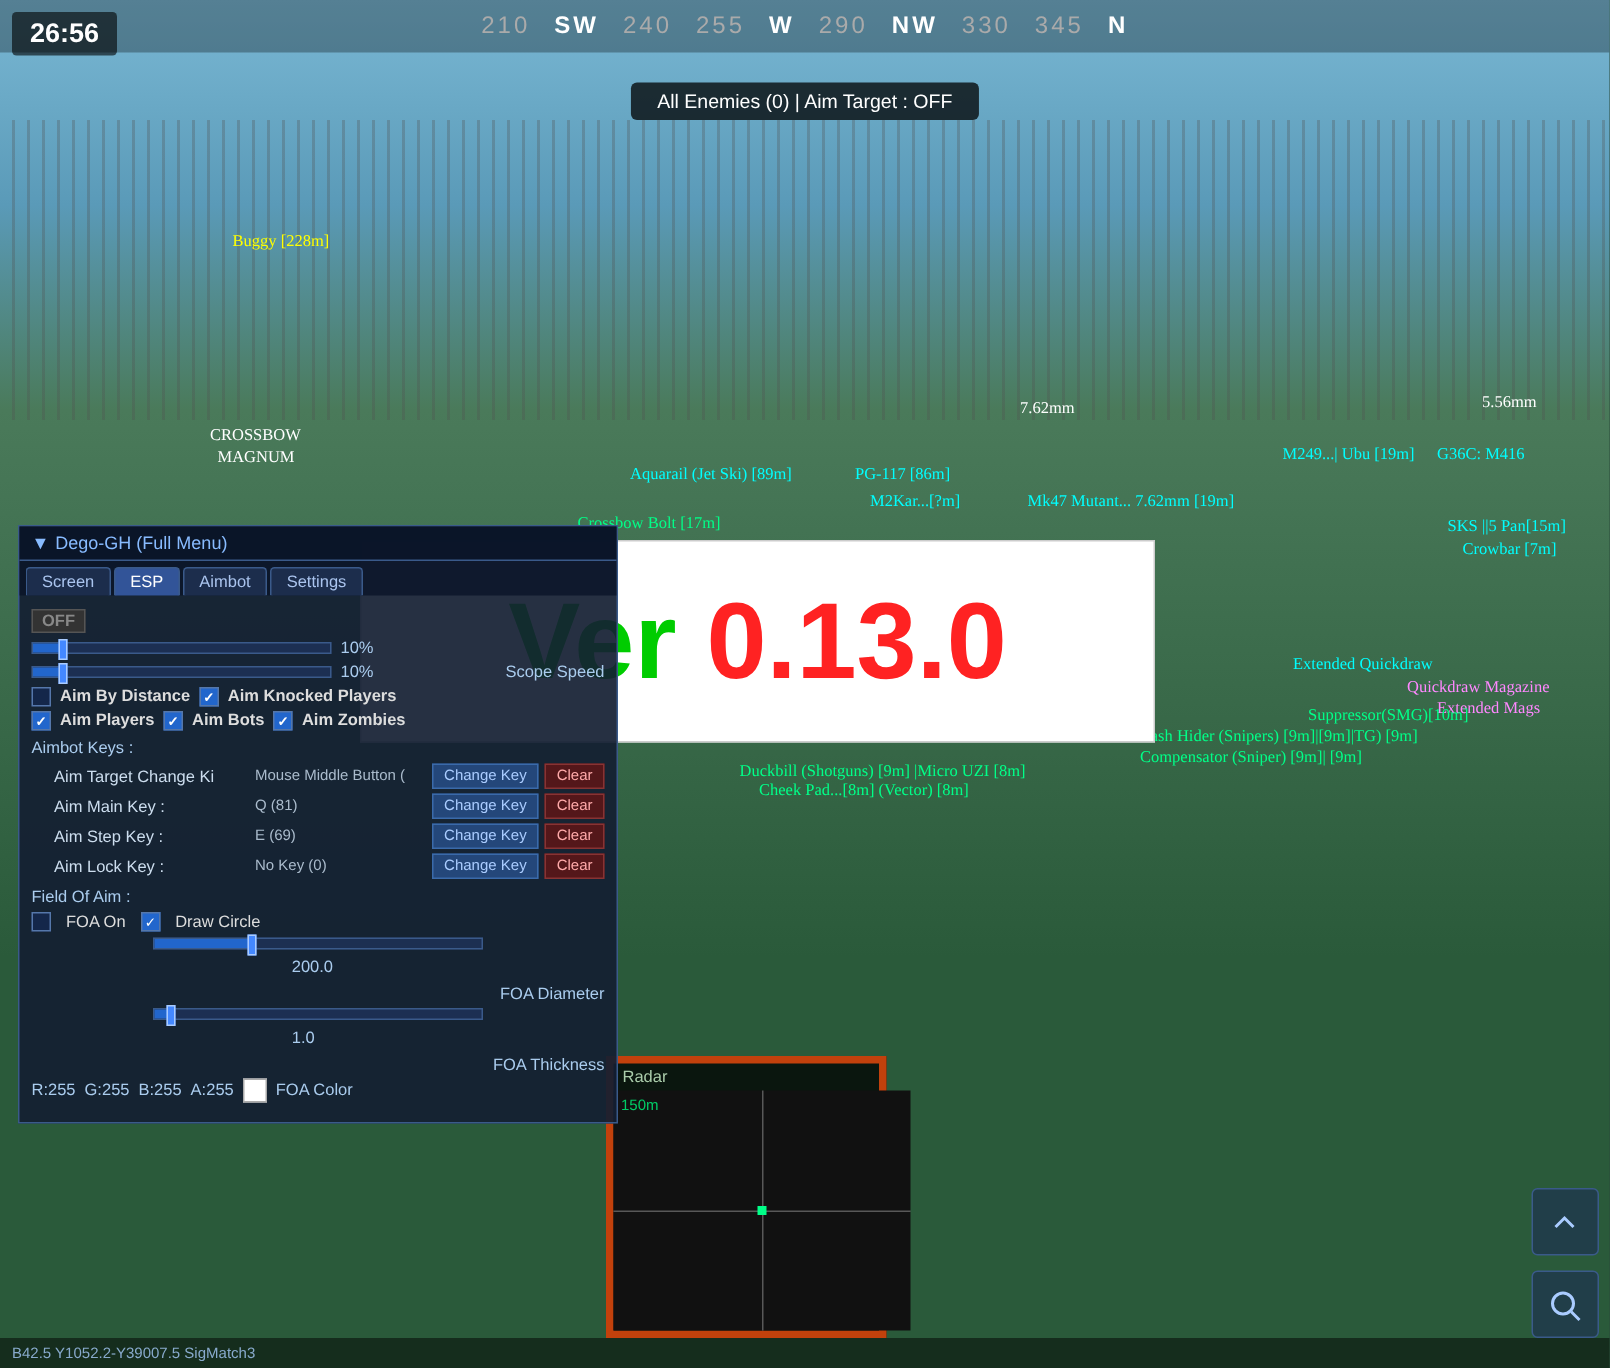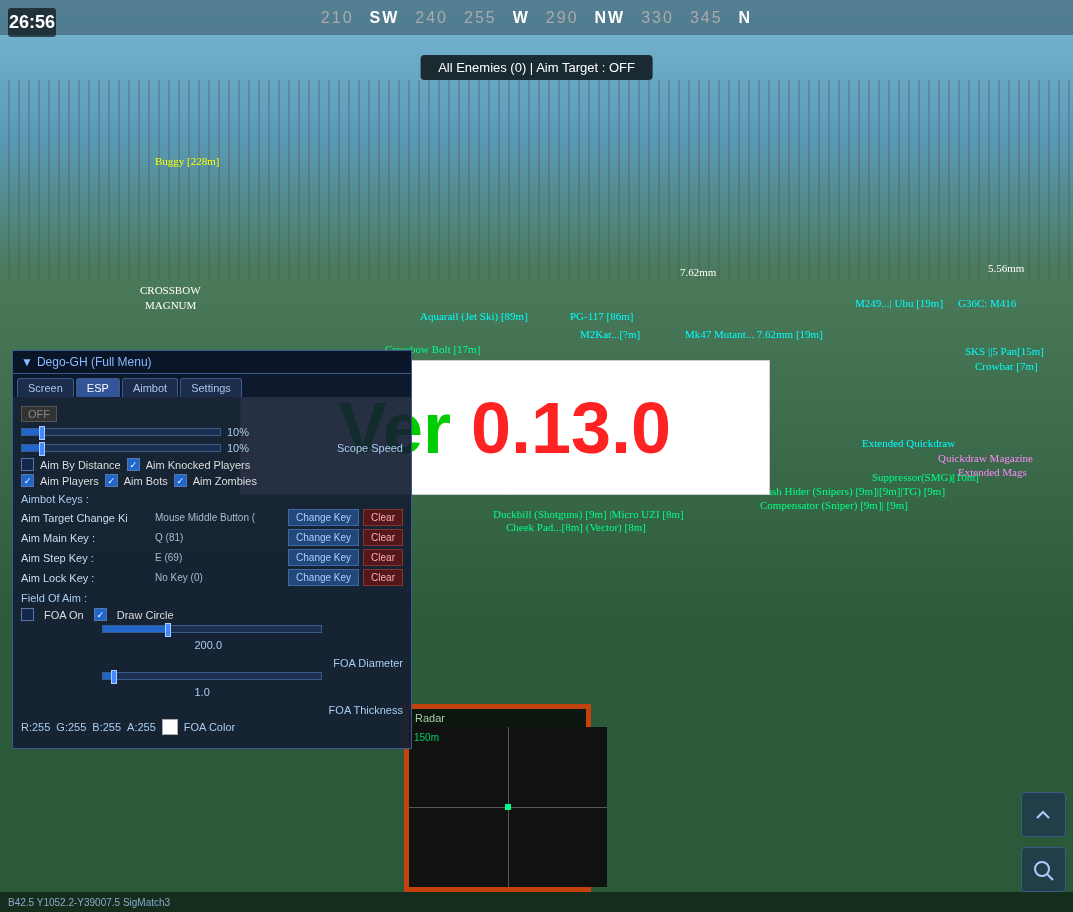--- a/index.html
+++ b/index.html
@@ -22,21 +22,21 @@
       overflow: hidden;
     }
 
     
     .hud-timer {
       position: absolute;
       top: 8px;
       left: 8px;
       background: rgba(0,0,0,0.6);
       color: white;
-      padding: 4px 1px;
+      padding: 4px 12px;
       font-size: 18px;
       font-weight: bold;
       border-radius: 3px;
     }
 
     .hud-compass {
       position: absolute;
       top: 0;
       left: 0;
       right: 0;
@@ -153,23 +153,24 @@
       background: rgba(60,100,180,0.8);
       color: white;
     }
 
     .menu-body {
       padding: 6px 8px;
     }
 
     .toggle-row {
       display: flex;
-      align-items: flex-end;
+      align-items: flex-start;
       margin: 3px 0;
       gap: 6px;
+      font-weight: bold;
     }
 
     .checkbox-custom {
       width: 13px;
       height: 13px;
       border: 1px solid #5577aa;
       background: rgba(20,40,80,0.8);
       display: inline-flex;
       align-items: center;
       justify-content: center;
@@ -240,20 +241,21 @@
     .key-row {
       display: flex;
       align-items: center;
       margin: 3px 0;
       gap: 4px;
     }
     .key-label {
       width: 130px;
       color: #ccddee;
       flex-shrink: 0;
+      margin-left: 15px;
     }
     .key-value {
       flex: 1;
       color: #aabbcc;
       overflow: hidden;
       text-overflow: ellipsis;
       white-space: nowrap;
       font-size: 10px;
     }
     .btn-change {

